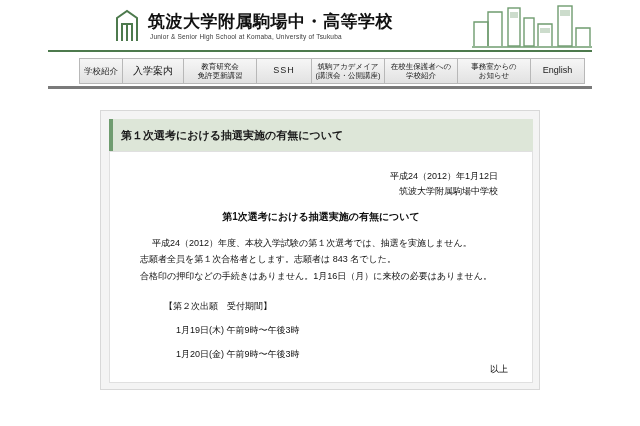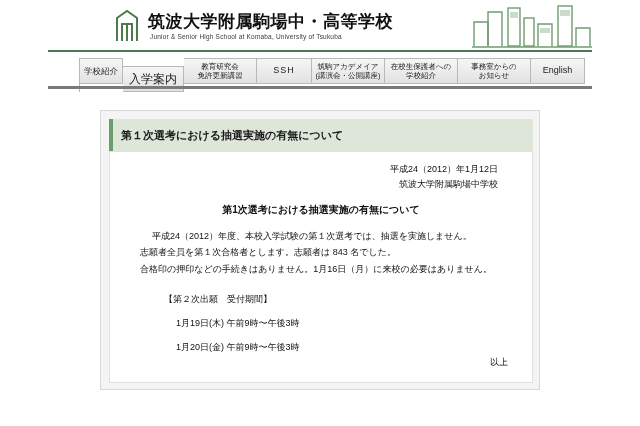--- a/index.html
+++ b/index.html
@@ -84,21 +84,21 @@
     justify-content: center;
     text-align: center;
     font-size: 7.5px;
     color: #1a1a1a;
     line-height: 1.25;
     padding: 0 3px;
     box-sizing: border-box;
     white-space: pre-line;
   }
   .nav-item.w1 { width: 43px; font-size: 8.5px; }
-  .nav-item.w2 { width: 61px; font-size: 12px; margin-top: 8px; }
+  .nav-item.w2 { width: 61px; font-size: 10px; }
   .nav-item.w3 { width: 73px; }
   .nav-item.w4 { width: 55px; font-size: 9px; letter-spacing: 1px; }
   .nav-item.w5 { width: 73px; }
   .nav-item.w6 { width: 73px; }
   .nav-item.w7 { width: 73px; }
   .nav-item.w8 { width: 54px; font-size: 9px; }
 
   .nav-underline {
     position: absolute;
     left: 48px; top: 86px;
@@ -137,20 +137,21 @@
     border: 1px solid #e0e0e0;
     box-sizing: border-box;
     padding: 10px 16px;
   }
   .meta {
     text-align: right;
     font-size: 9px;
     color: #111111;
     line-height: 1.7;
     padding-right: 18px;
+    margin-top: 7px;
   }
   .doc-title {
     text-align: center;
     font-size: 10px;
     font-weight: bold;
     color: #111111;
     margin-top: 10px;
   }
   .para {
     font-size: 9px;

